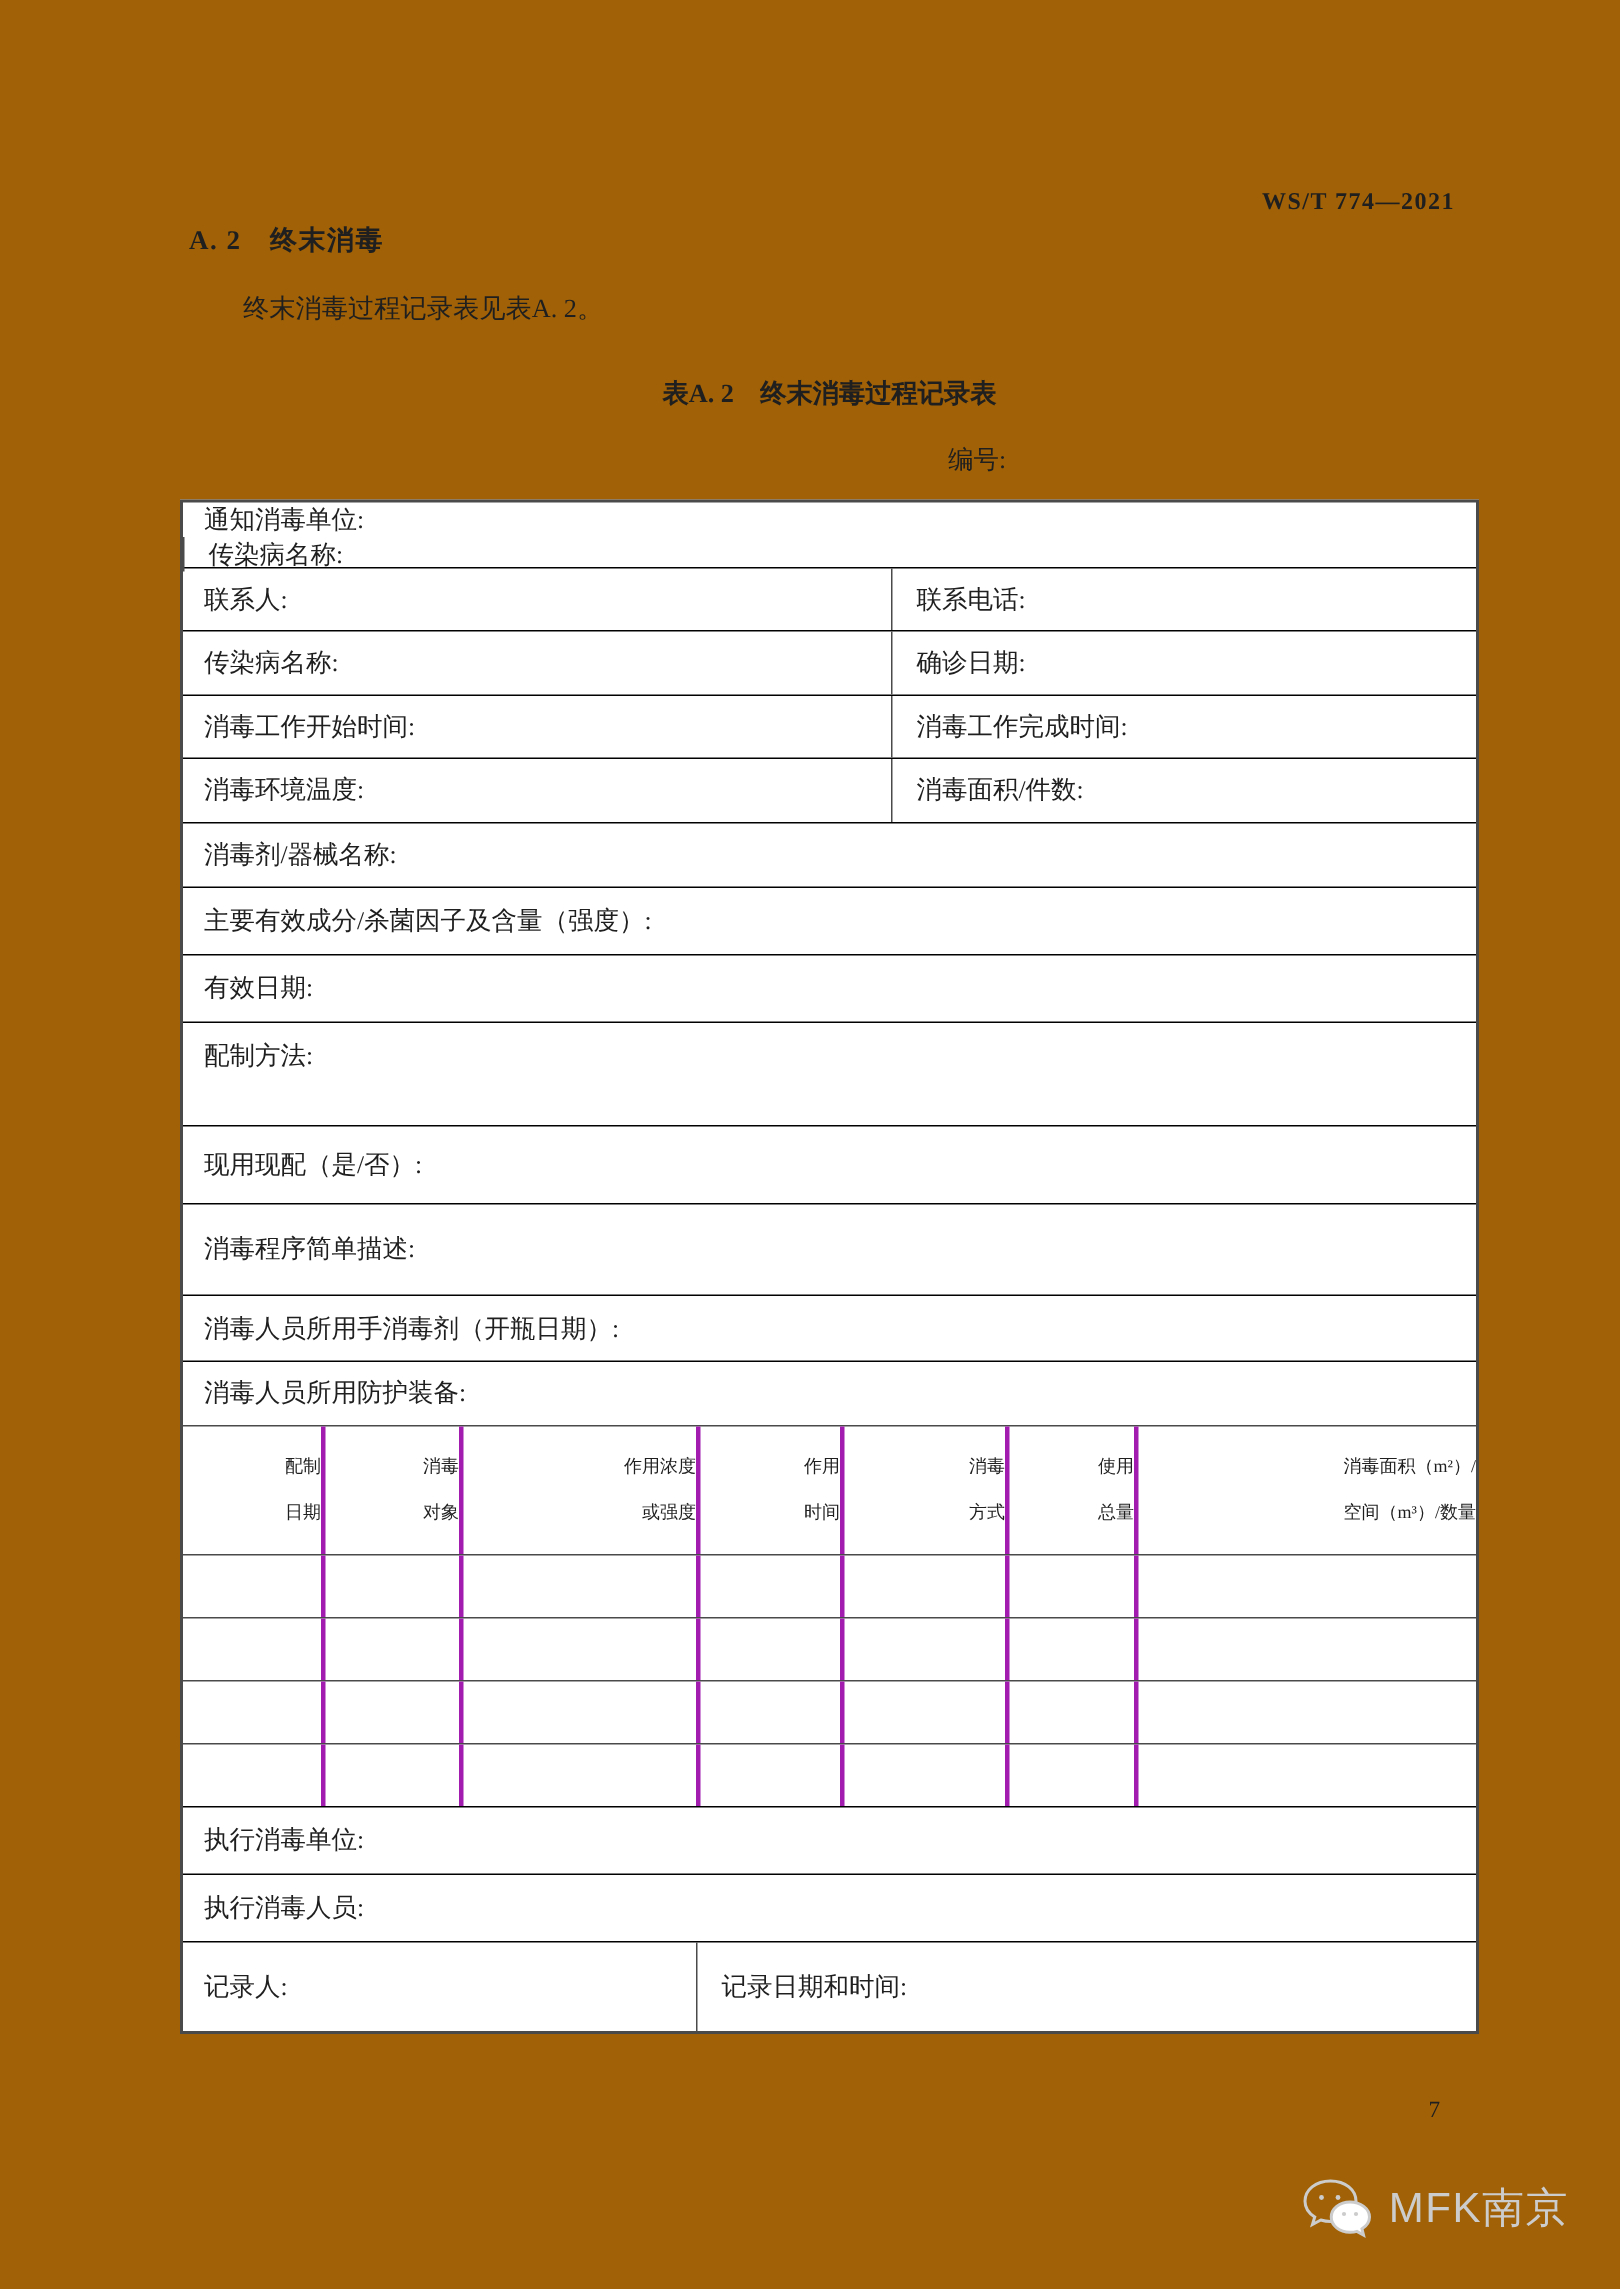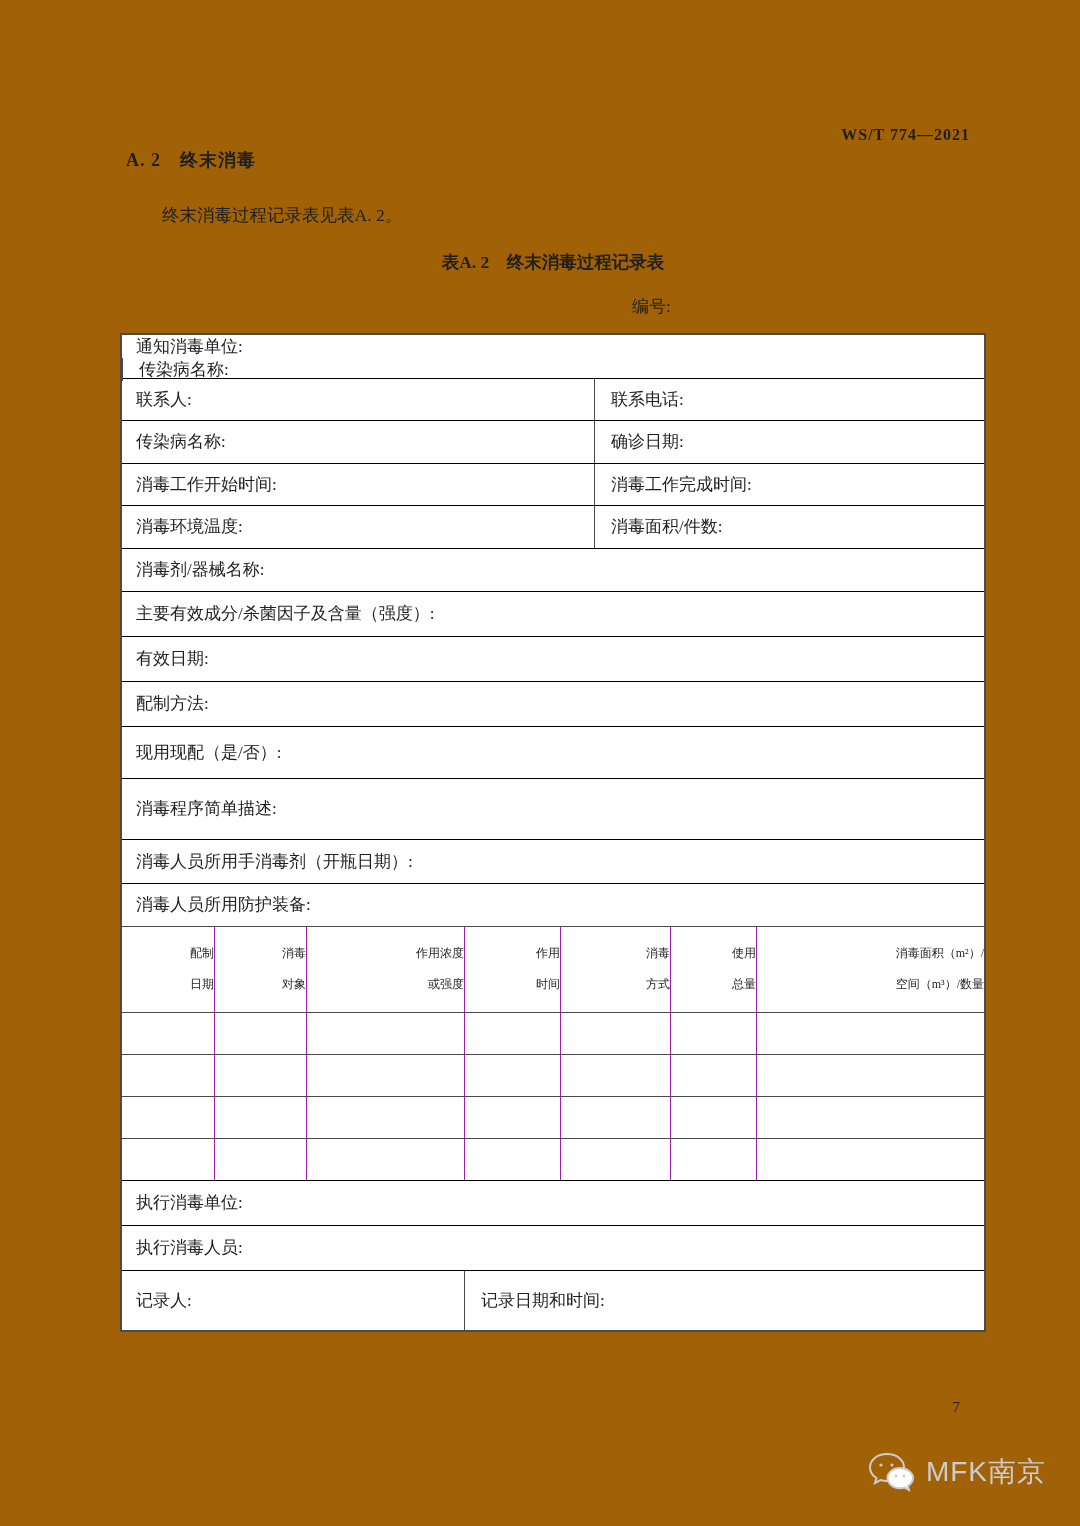--- a/index.html
+++ b/index.html
@@ -14,21 +14,21 @@
   }
   .doc-code {
     position:absolute; top:126px; left:120px; width:850px;
     text-align:right; font-size:16px; font-weight:600; letter-spacing:1px;
   }
   .section-heading {
     position:absolute; top:148px; left:126px;
     font-size:18px; font-weight:bold; letter-spacing:1px;
   }
   .intro-paragraph {
-    position:absolute; top:203px; left:162px;
+    position:absolute; top:193px; left:162px;
     font-size:17.5px;
   }
   .table-caption {
     position:absolute; top:250px; left:120px; width:866px;
     text-align:center; font-size:17.5px; font-weight:bold;
   }
   .number-label {
     position:absolute; top:295px; left:632px;
     font-size:17px;
   }
@@ -47,32 +47,32 @@
   .pair-row { height:42.5px; }
   .pair-left { width:472px; }
   .pair-right { flex:1; padding-left:16px; }
   .full-cell { flex:1; }
   
   .grid-row { display:flex; align-items:stretch; border-top:1px solid #4a4a4a; }
   .gcell {
     display:flex; flex-direction:column; align-items:flex-end; justify-content:center;
     text-align:center; font-size:12px; row-gap:21px; white-space:pre;gap:14px;
   }
-  .gcell + .gcell { border-left:1px solid #a21caf; }
+  .gcell + .gcell { border-left:3px solid #a21caf; }
   .gc1 { width:92px; } .gc2 { width:92px; } .gc3 { width:158px; }
   .gc4 { width:96px; } .gc5 { width:110px; } .gc6 { width:86px; }
   .gc7 { flex:1; }
   .grid-header-row { height:86px; }
   .grid-empty-row { height:42px; }
   .footer-full { height:45px; }
   .footer-split { height:60px; }
   .split-left { width:342px; }
   .split-right { flex:1; padding-left:16px; }
   
-  .h43{height:43px;} .h45{height:45px;} .h52{height:52px;}
+  .h43{height:43px;} .h45{height:45px;} .h52{height:52px;margin-top:24px;}
   .h61{height:61px;} .h44{height:44px;}
   
   .page-number {
     position:absolute; top:1398px; left:120px; width:840px;
     text-align:right; font-size:15.5px;
   }
   .watermark {
     position:absolute; top:1450px; right:34px;
     display:flex; align-items:center; gap:8px;
     color:#cccccc; font-size:28px; letter-spacing:1px;

